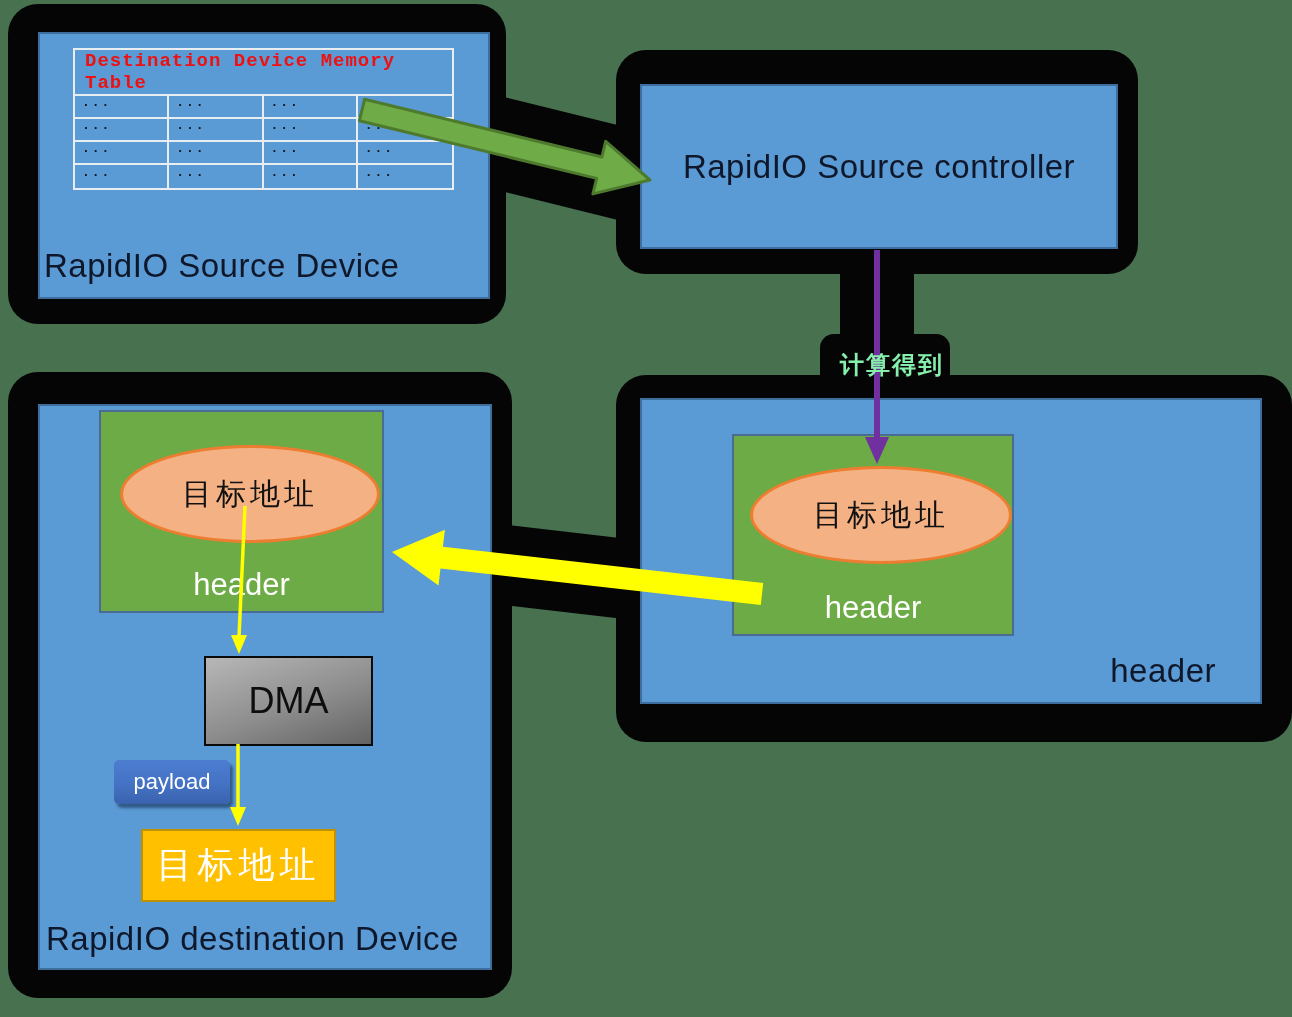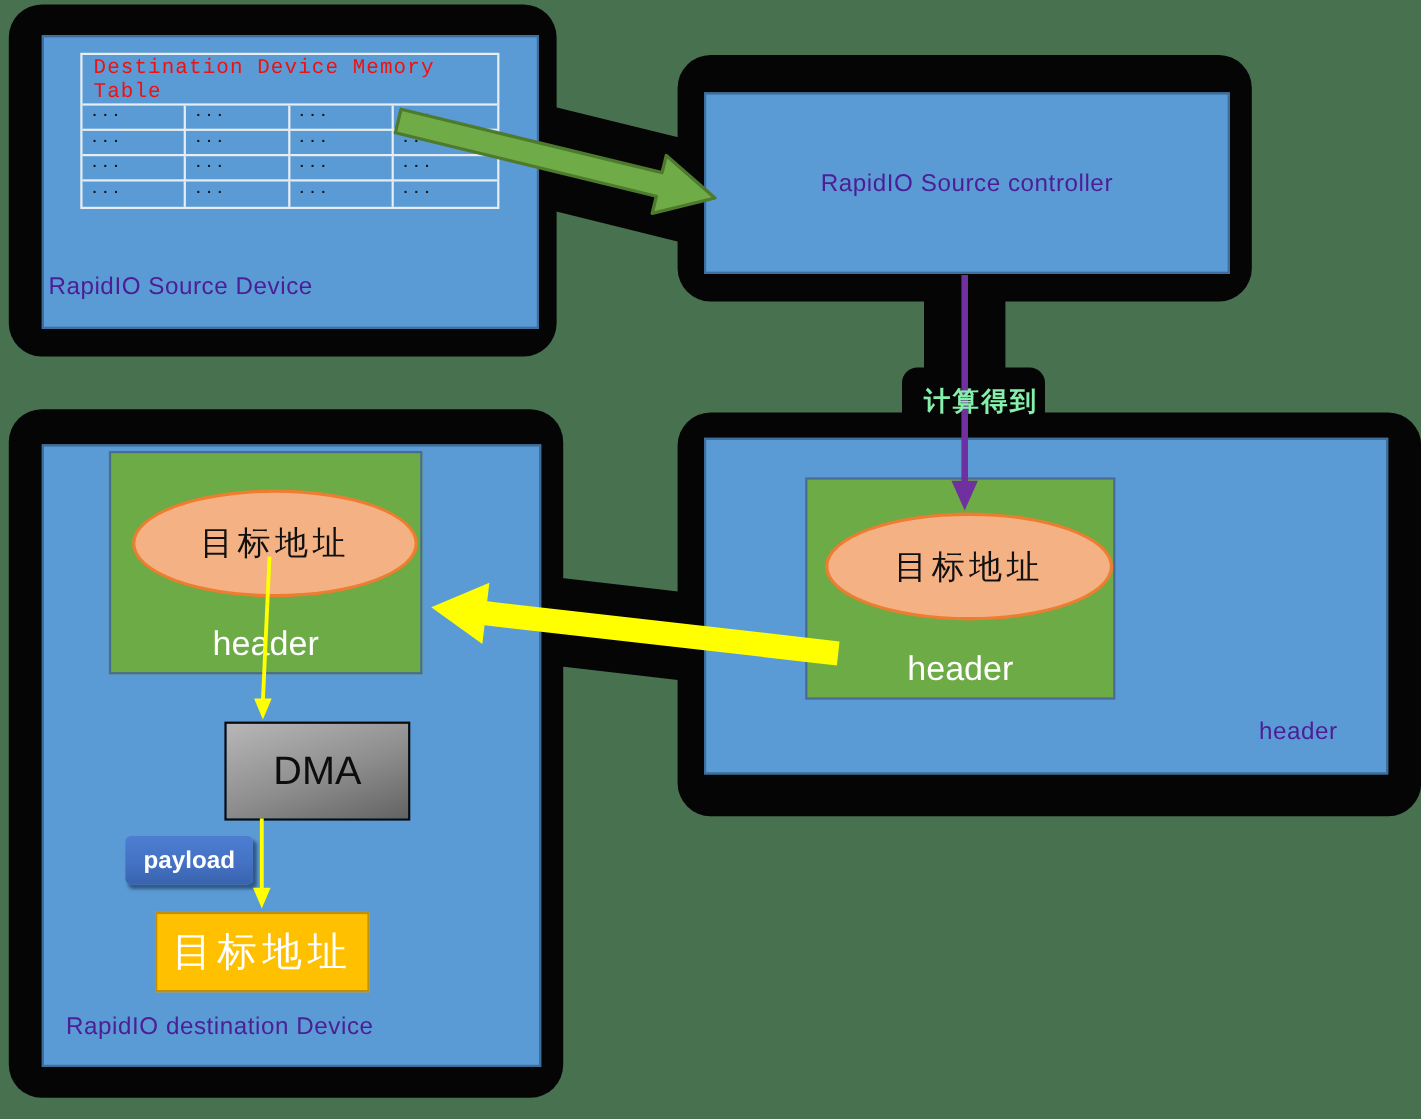--- a/index.html
+++ b/index.html
@@ -5,26 +5,26 @@
   html,body{margin:0;padding:0;background:#47714F;}
   #canvas{position:relative;width:1292px;height:1017px;background:#47714F;overflow:hidden;
           font-family:"Liberation Sans",sans-serif;}
   .layer{position:absolute;left:0;top:0;pointer-events:none;}
 
   
   .panel{position:absolute;background:#050505;border-radius:30px;z-index:2;}
   
   .bluebox{position:absolute;background:#5B9BD5;border:2px solid #3D6E9E;z-index:2;}
 
-  .white-label{color:#4c1d95;font-size:22px;letter-spacing:.5px;}
+  .white-label{color:#0f172a;font-size:33px;letter-spacing:.5px;}
 
   
   .memtable{position:absolute;border:2px solid #E8EDF2;}
   .memtable-title{height:44px;display:flex;align-items:center;padding-left:10px;
-    font-family:"Liberation Mono",monospace;font-weight:normal;font-size:19px;
+    font-family:"Liberation Mono",monospace;font-weight:bold;font-size:19px;
     letter-spacing:1px;color:#EE1111;border-bottom:2px solid #E8EDF2;}
   .memtable-grid{display:grid;grid-template-columns:repeat(4,1fr);grid-auto-rows:23px;}
   .memtable-cell{border-right:2px solid #E8EDF2;border-bottom:2px solid #E8EDF2;
     display:flex;align-items:center;padding-left:7px;
     font-family:"Liberation Mono",monospace;font-weight:bold;font-size:13px;
     letter-spacing:2px;color:#141414;}
   .memtable-cell span{transform:translateY(-28%);}
   .memtable-cell:nth-child(4n){border-right:none;}
   .memtable-cell.lastrow{border-bottom:none;}
 
@@ -36,21 +36,21 @@
   .header-label{position:absolute;left:0;right:0;bottom:8px;text-align:center;
     color:#FFFFFF;font-size:31px;}
 
   
   .dma{position:absolute;background:linear-gradient(160deg,#b7b7b7 0%,#8d8d8d 55%,#636363 100%);
     border:2px solid #0a0a0a;display:flex;align-items:center;justify-content:center;
     font-size:36px;color:#0d0d0d;margin-left:48px;}
   .payload{position:absolute;background:linear-gradient(180deg,#4d7ed2 0%,#4472C4 55%,#3a63ae 100%);
     border-radius:5px;box-shadow:3px 4px 3px rgba(15,35,70,.55);
     display:flex;align-items:center;justify-content:center;
-    color:#FFFFFF;font-size:22px;font-weight:700;}
+    color:#FFFFFF;font-size:22px;font-weight:400;}
   .orange-addr{position:absolute;background:#FFC000;border:2px solid #BF9000;
     display:flex;align-items:center;justify-content:center;
     font-family:"DejaVu Serif",serif;font-size:36px;letter-spacing:5px;color:#FFFFFF;}
 
   .calc-label{position:absolute;z-index:5;text-align:right;
     font-family:"DejaVu Serif",serif;font-weight:bold;font-size:24px;
     letter-spacing:2px;color:#86efac;}
 
   svg{display:block;}
 </style>
@@ -140,21 +140,21 @@
 
   <div class="panel" style="left:8px;top:372px;width:504px;height:626px;"></div>
   <div class="bluebox" style="left:38px;top:404px;width:450px;height:562px;">
     <div class="greenbox" style="left:59px;top:4px;width:281px;height:199px;">
       <div class="addr-ellipse" style="left:19px;top:33px;width:254px;height:92px;">目标地址</div>
       <div class="header-label">header</div>
     </div>
     <div class="dma" style="left:116px;top:250px;width:165px;height:86px;">DMA</div>
     <div class="payload" style="left:74px;top:354px;width:116px;height:44px;">payload</div>
     <div class="orange-addr" style="left:101px;top:423px;width:191px;height:69px;">目标地址</div>
-    <div class="white-label" style="position:absolute;left:20px;top:514px;">RapidIO destination Device</div>
+    <div class="white-label" style="position:absolute;left:6px;top:514px;">RapidIO destination Device</div>
   </div>
 
   <div class="calc-label" style="left:826px;top:349px;width:118px;">计算得到</div>
 
   <svg class="layer" width="1292" height="1017" style="z-index:4">
 
     <polygon points="364.6,99.3 601.9,157.0 605.7,141.4 650,180 592.9,193.9 596.7,178.4 359.4,120.7" fill="#6FAC47" stroke="#4E7A2E" stroke-width="3" stroke-linejoin="round"></polygon>
 
     <line x1="877" y1="250" x2="877" y2="440" stroke="#7030A0" stroke-width="6"></line>
     <polygon points="865,437 889,437 877,464" fill="#7030A0"></polygon>

